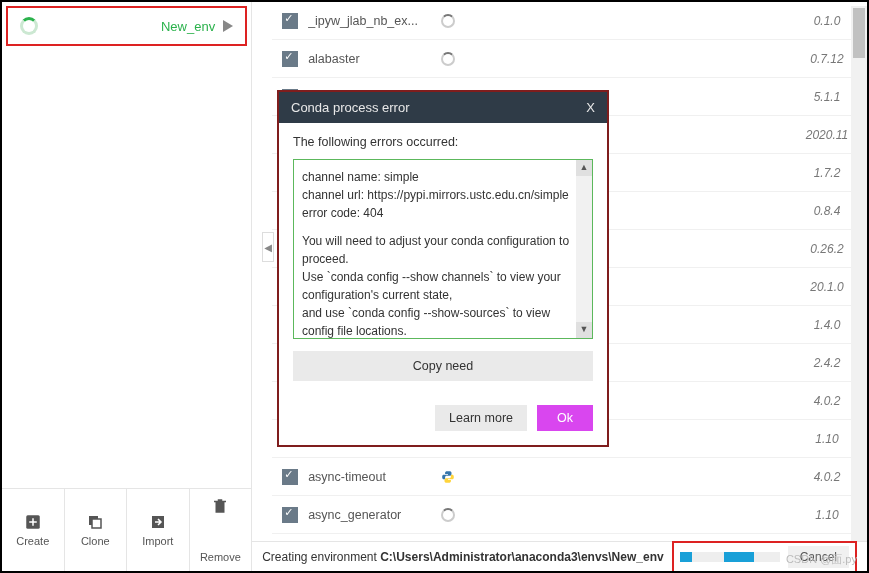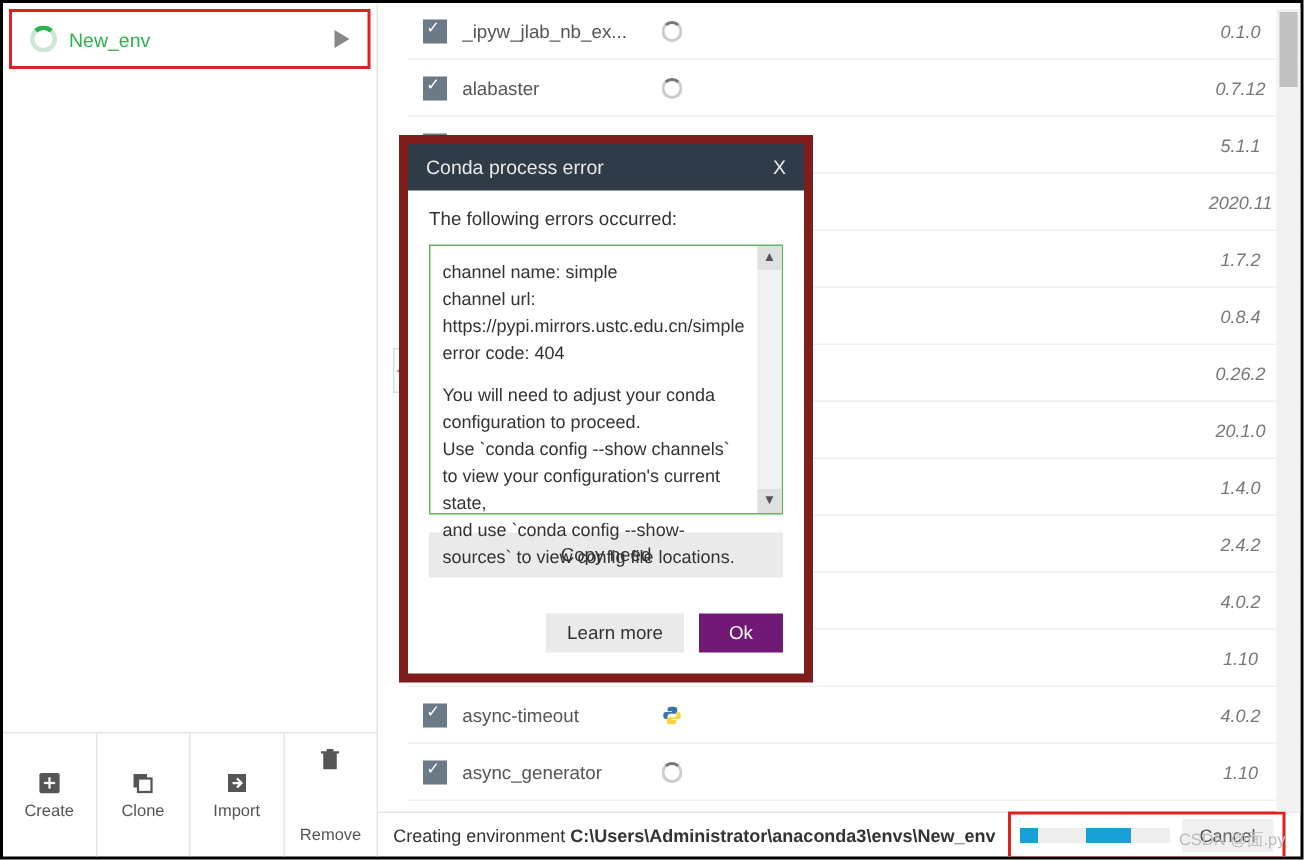--- a/index.html
+++ b/index.html
@@ -1,19 +1,19 @@
 <!DOCTYPE html>
 <html><head>
 <meta charset="utf-8">
 <style>
   * { box-sizing: border-box; margin: 0; padding: 0; font-family: -apple-system, "Segoe UI", Arial, sans-serif; }
   body { width: 869px; height: 573px; position: relative; background: #fff; border: 2px solid #000; overflow: hidden; }
   .main { position: absolute; inset: 0; display: flex; }
   .sidebar { width: 260px; border-right: 1px solid #e5e5e5; display: flex; flex-direction: column; }
-  .sidebar-envs { flex: 1; }
+  .sidebar-envs { flex: 1; text-align: right; }
   .env-item { display: flex; align-items: center; padding: 8px 12px; font-size: 13px; color: #2bb24c; border: 2px solid #d22; margin: 4px; gap: 8px; height: 40px; }
   .env-item .spinner { width: 18px; height: 18px; border: 3px solid #cce8d2; border-top-color: #2bb24c; border-radius: 50%; }
   .env-item .label { flex: 1; }
   .env-item .play { width: 0; height: 0; border-left: 10px solid #888; border-top: 6px solid transparent; border-bottom: 6px solid transparent; }
   .sidebar-actions { display: flex; border-top: 1px solid #e5e5e5; }
   .sb-btn { flex: 1; display: flex; flex-direction: column; align-items: center; justify-content: center; padding: 8px 4px; border-right: 1px solid #e5e5e5; font-size: 11px; color: #555; gap: 4px; cursor: pointer; }
   .sb-btn:last-child { border-right: none; gap: 36px; }
   .sb-btn svg, .sb-btn .ico { width: 18px; height: 18px; fill: #555; }
   .content { flex: 1; position: relative; display: flex; flex-direction: column; }
   .pkg-list { flex: 1; overflow-y: auto; padding-left: 20px; }
@@ -28,35 +28,35 @@
   .scrollbar-thumb { position: absolute; left: 2px; right: 2px; top: 2px; height: 50px; background: #c1c1c1; }
   .status-bar { height: 30px; border-top: 1px solid #e5e5e5; display: flex; align-items: center; padding: 0 10px; font-size: 12px; color: #333; gap: 8px; }
   .status-bar .st-lbl { white-space: nowrap; }
   .status-bar .st-path { font-weight: bold; }
   .cancel-box { display: flex; align-items: center; gap: 8px; margin-left: auto; border: 2px solid #d22; padding: 3px 6px; }
   .progress { width: 100px; height: 10px; background: #eee; position: relative; }
   .progress .pa { position: absolute; left: 0; top: 0; height: 100%; width: 12px; background: #19a0d8; }
   .progress .pb { position: absolute; left: 44px; top: 0; height: 100%; width: 30px; background: #19a0d8; }
   .cancel-btn { font-size: 12px; color: #555; background: #f0f0f0; border: none; padding: 4px 12px; cursor: pointer; }
   
-  .dialog { position: absolute; left: 264px; top: 88px; width: 276px; background: #fff; border: 6px solid #7f1d1d; }
+  .dialog { position: absolute; left: 275px; top: 88px; width: 332px; background: #fff; border: 2px solid #7f1d1d; }
   .dlg-title { background: #2f3b47; color: #e8e8e8; display: flex; align-items: center; padding: 8px 12px; font-size: 13px; }
   .dlg-title .sp { flex: 1; }
   .dlg-close { cursor: pointer; font-size: 13px; }
   .dlg-body { padding: 12px 14px; }
   .dlg-msg { font-size: 12.5px; margin-bottom: 10px; color: #333; }
   .dlg-box { border: 1px solid #5cb85c; padding: 8px 10px 8px 8px; font-size: 12px; color: #333; line-height: 1.5; position: relative; height: 180px; }
   .dlg-box .inner { padding-right: 12px; }
   .dlg-scroll { position: absolute; right: 0; top: 0; bottom: 0; width: 16px; background: #f1f1f1; }
   .dlg-scroll .up, .dlg-scroll .dn { position: absolute; left: 0; right: 0; height: 16px; background: #e0e0e0; display: flex; align-items: center; justify-content: center; font-size: 9px; color: #555; }
   .dlg-scroll .up { top: 0; } .dlg-scroll .dn { bottom: 0; }
   .dlg-copy { width: 100%; background: #eaeaea; border: none; padding: 8px; font-size: 12.5px; margin-top: 12px; cursor: pointer; color: #333; }
   .dlg-ftr { display: flex; justify-content: flex-end; gap: 10px; padding: 12px 14px 14px; }
   .dlg-learn { background: #eaeaea; border: none; padding: 6px 14px; font-size: 12.5px; cursor: pointer; color: #333; }
-  .dlg-ok { background: #701a75; color: #fff; border: none; padding: 6px 20px; font-size: 12.5px; cursor: pointer; }
+  .dlg-ok { background: #d946ef; color: #fff; border: none; padding: 6px 20px; font-size: 12.5px; cursor: pointer; }
   .watermark { position: absolute; right: 10px; bottom: 4px; font-size: 11px; color: #bbb; }
   .slide-handle { position: absolute; left: 260px; top: 230px; width: 12px; height: 30px; background: #fff; border: 1px solid #ddd; display: flex; align-items: center; justify-content: center; font-size: 10px; color: #888; }
   .python-icon { width: 14px; height: 14px; }
 </style>
 </head>
 <body>
 
 <div class="main">
   <div class="sidebar">
     <div class="sidebar-envs">

